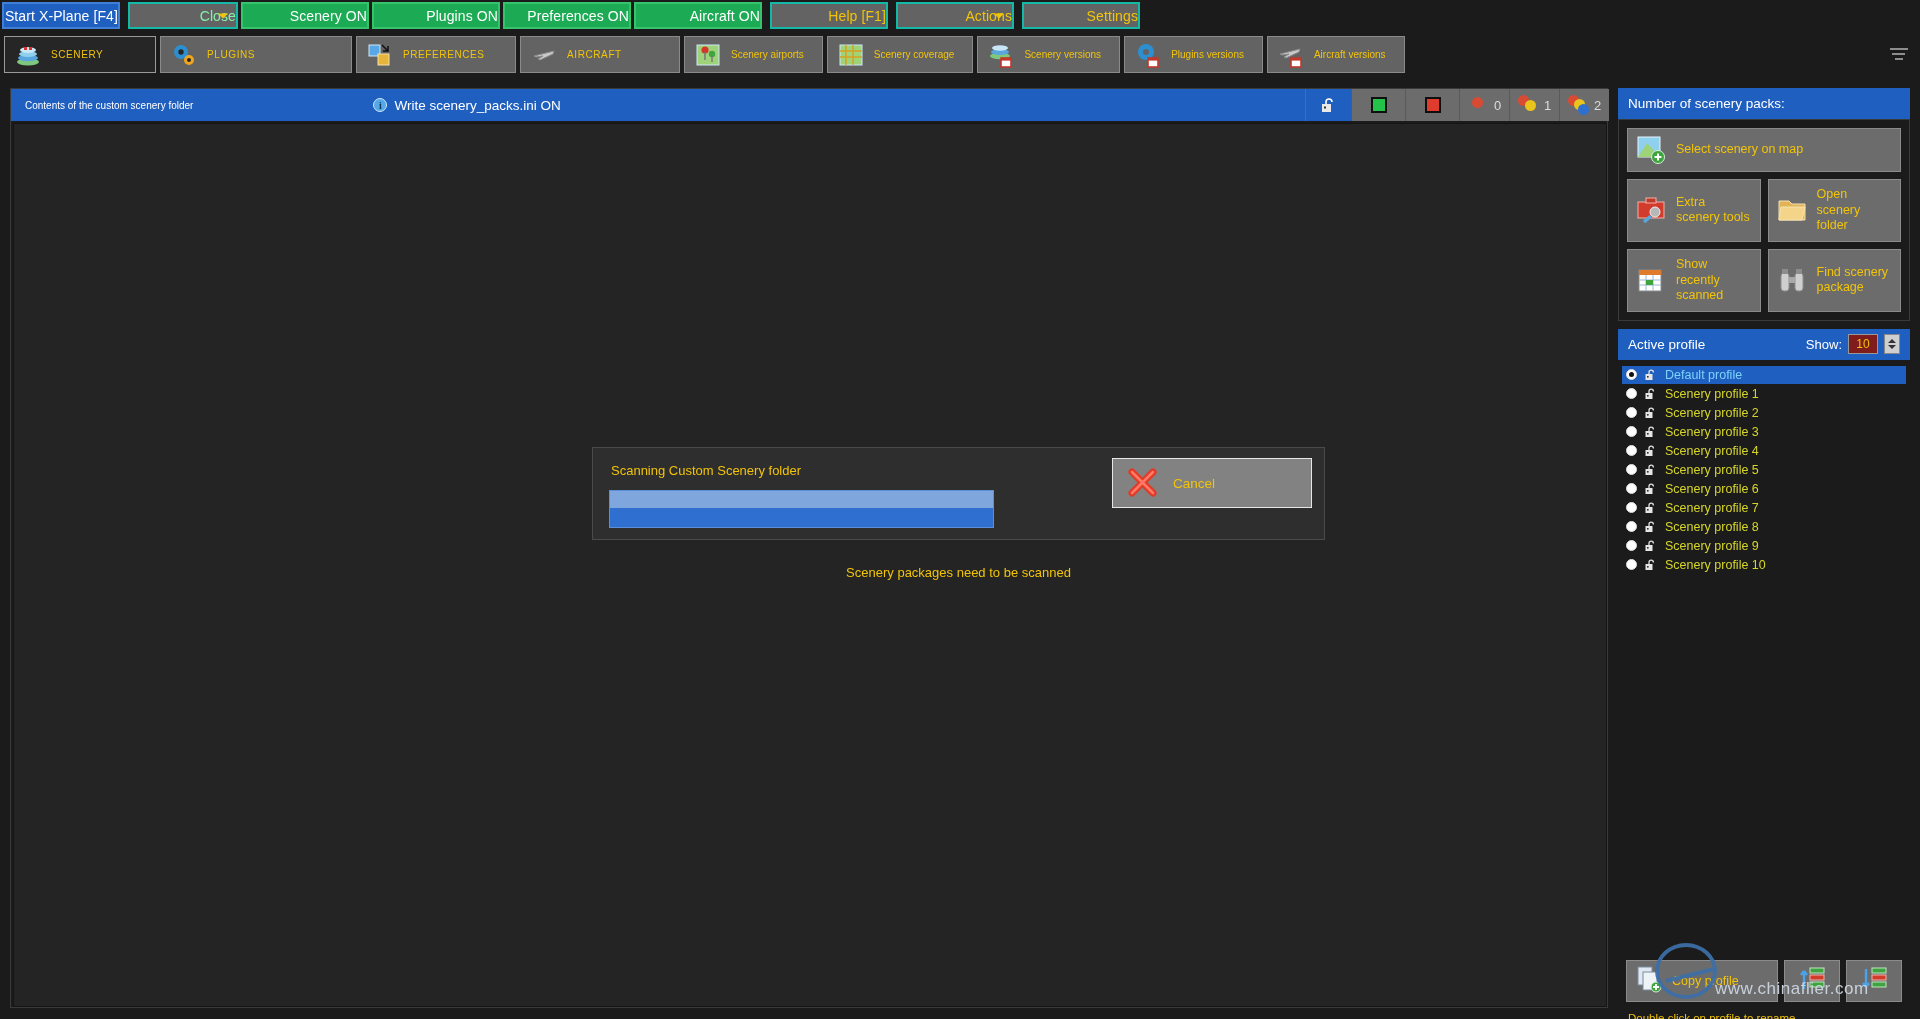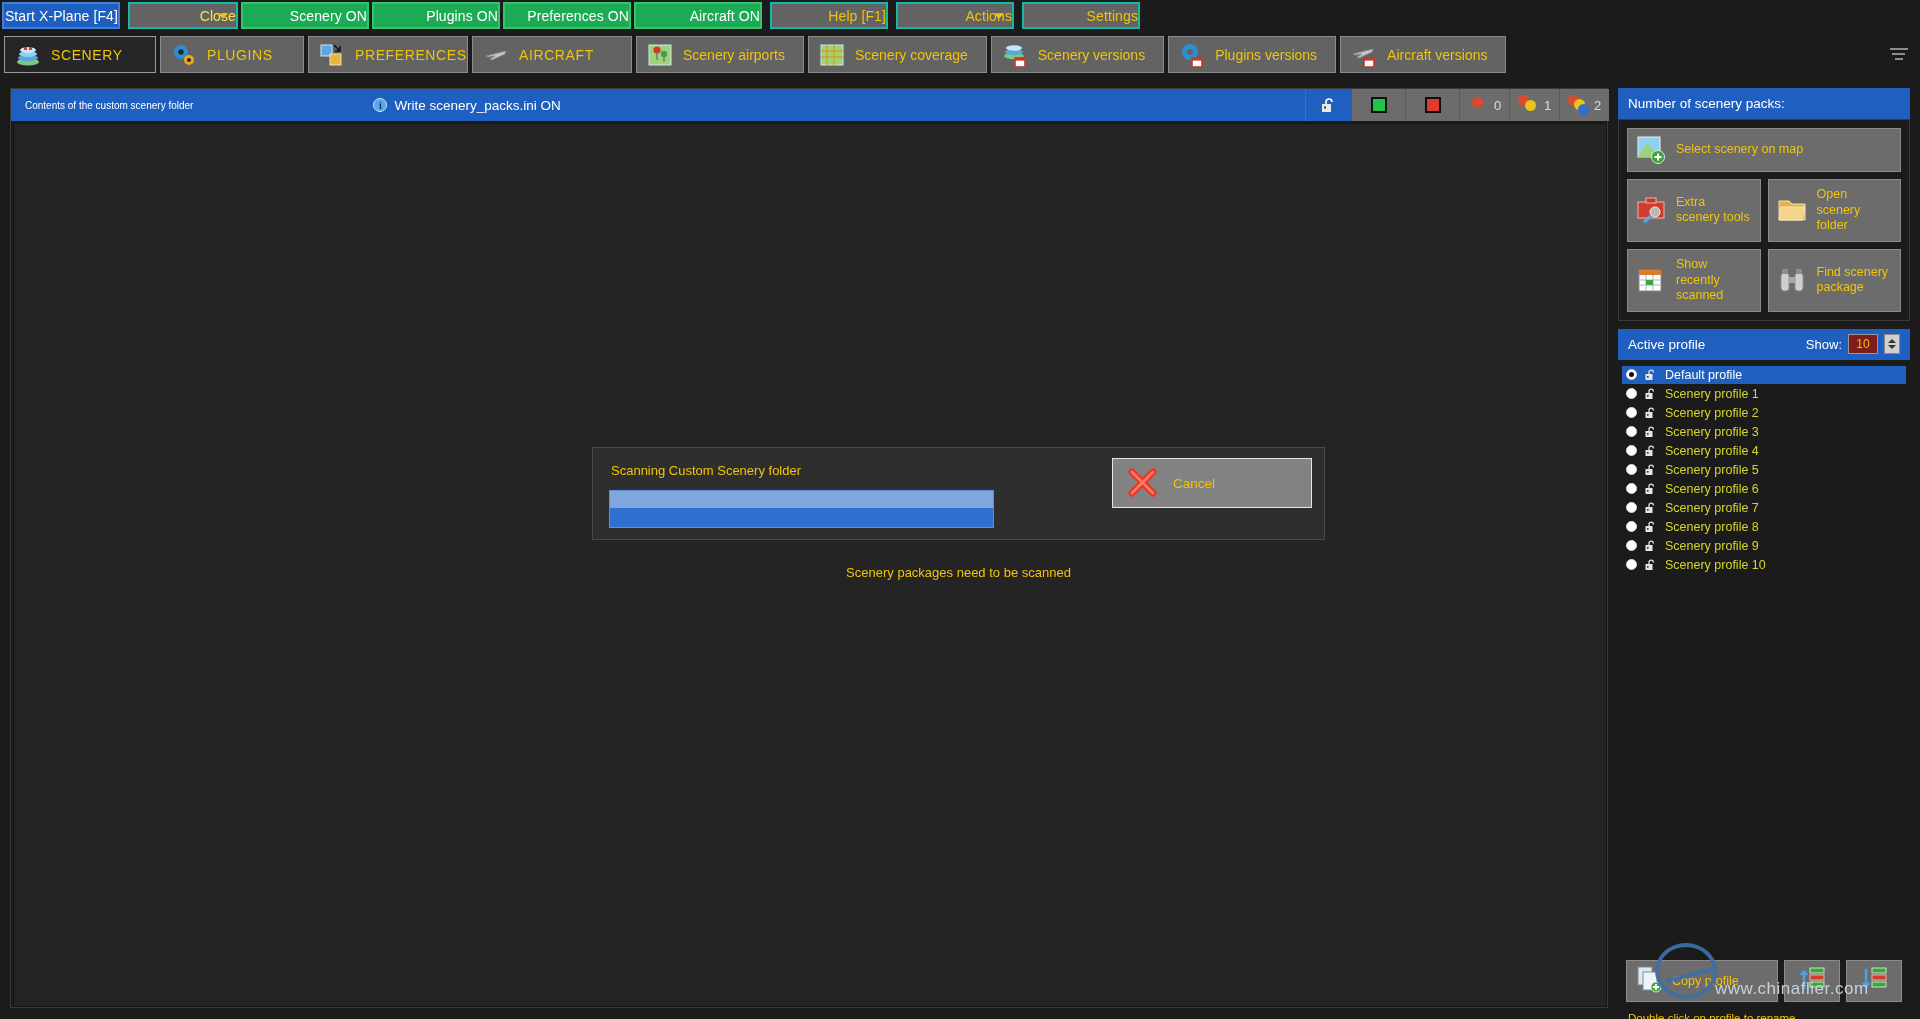--- a/index.html
+++ b/index.html
@@ -25,21 +25,21 @@
     border: 2px solid #14b8a6;
     color: #f2c409;
     font-size: 14px;
     display: flex; align-items: center; justify-content: flex-end;
     margin-right: 3px;
     position: relative;
     white-space: nowrap;
     letter-spacing: .1px;
   }
   .cmdbtn.start { background: #1f5fbf; border-color: #3f7fd8; color: #ffffff; width: 118px; margin-right: 8px;}
-  .cmdbtn.close { width: 110px; color: #fde047; }
+  .cmdbtn.close { width: 110px; color: #86efac; }
   .cmdbtn.on { background: #1cab54; border-color: #35c46c; color: #ffffff; width: 128px; }
   .cmdbtn.help { width: 118px; margin-left: 5px; }
   .cmdbtn.actions { width: 118px; margin-left: 5px; }
   .cmdbtn.settings { width: 118px; margin-left: 5px; }
   .caret {
     position: absolute; right: 8px; top: 50%; transform: translateY(-50%);
     width: 0; height: 0; border-left: 5px solid transparent; border-right: 5px solid transparent;
     border-top: 5px solid #f2c409;
   }
 
@@ -50,30 +50,30 @@
     display: flex; align-items: stretch; padding-left: 4px; padding-top: 3px;
   }
   .tab {
     height: 37px;
     background: #636363;
     border: 1px solid #8a8a8a;
     color: #f2c409;
     display: flex; align-items: center;
     padding: 0 14px 0 10px;
     margin-right: 4px;
-    font-size: 14px;
+    font-size: 10px;
     white-space: nowrap;
     gap: 10px;
   }
   .tab.active { background: #262626; border-color: #9a9a9a; }
   .tab.caps { letter-spacing: .6px; }
   .tab .ico { width: 26px; height: 26px; flex: 0 0 26px; position: relative; }
   .tab .lbl { padding-right: 4px; }
   .tab.w-scenery { width: 152px; justify-content: flex-start; }
-  .tab.w-plugins { width: 144px; align-items: center; }
+  .tab.w-plugins { width: 192px; align-items: center; }
   .tab.w-prefs { width: 160px; }
   .tab.w-aircraft { width: 160px; }
 
   .hamburger {
     position: absolute; right: 12px; top: 48px;
     width: 18px; height: 14px;
   }
   .hamburger i {
     display:block; height:2px; background:#8d8d8d; margin-bottom:3px;
   }
@@ -174,21 +174,21 @@
     display:flex;flex-direction:column;align-items:center;justify-content:center;}
   .spin-btns i { width:0;height:0;border-left:4px solid transparent;border-right:4px solid transparent;}
   .spin-btns i.up { border-bottom:4px solid #333; margin-bottom:2px;}
   .spin-btns i.dn { border-top:4px solid #333; }
 
   .profiles { background:#1b1b1b; padding:6px 4px 0 4px; height:600px; }
   .prow {
     display:flex; align-items:center; gap:7px; height:18px; margin-bottom:1px;
     color:#d6d62a; font-size:12.5px; padding-left:4px;
   }
-  .prow.sel { background:#1f5fbf; color:#ffffff; }
+  .prow.sel { background:#1f5fbf; color:#7dd3fc; }
   .radio { width:11px;height:11px;border-radius:50%;background:#fff;border:1px solid #ddd; position:relative; flex:0 0 11px;}
   .radio.on::after { content:""; position:absolute; left:2px; top:2px; width:5px;height:5px;border-radius:50%;background:#111;}
   .plock { width:14px;height:12px; position:relative; flex:0 0 14px; }
 
   .bottom-btns { display:flex; gap:6px; padding:0 8px; }
   .bbtn {
     background:#6c6c6c; border:1px solid #8c8c8c; color:#f2c409;
     display:flex; align-items:center; gap:9px; padding:8px;
     font-size:12.5px; height:42px;
   }

